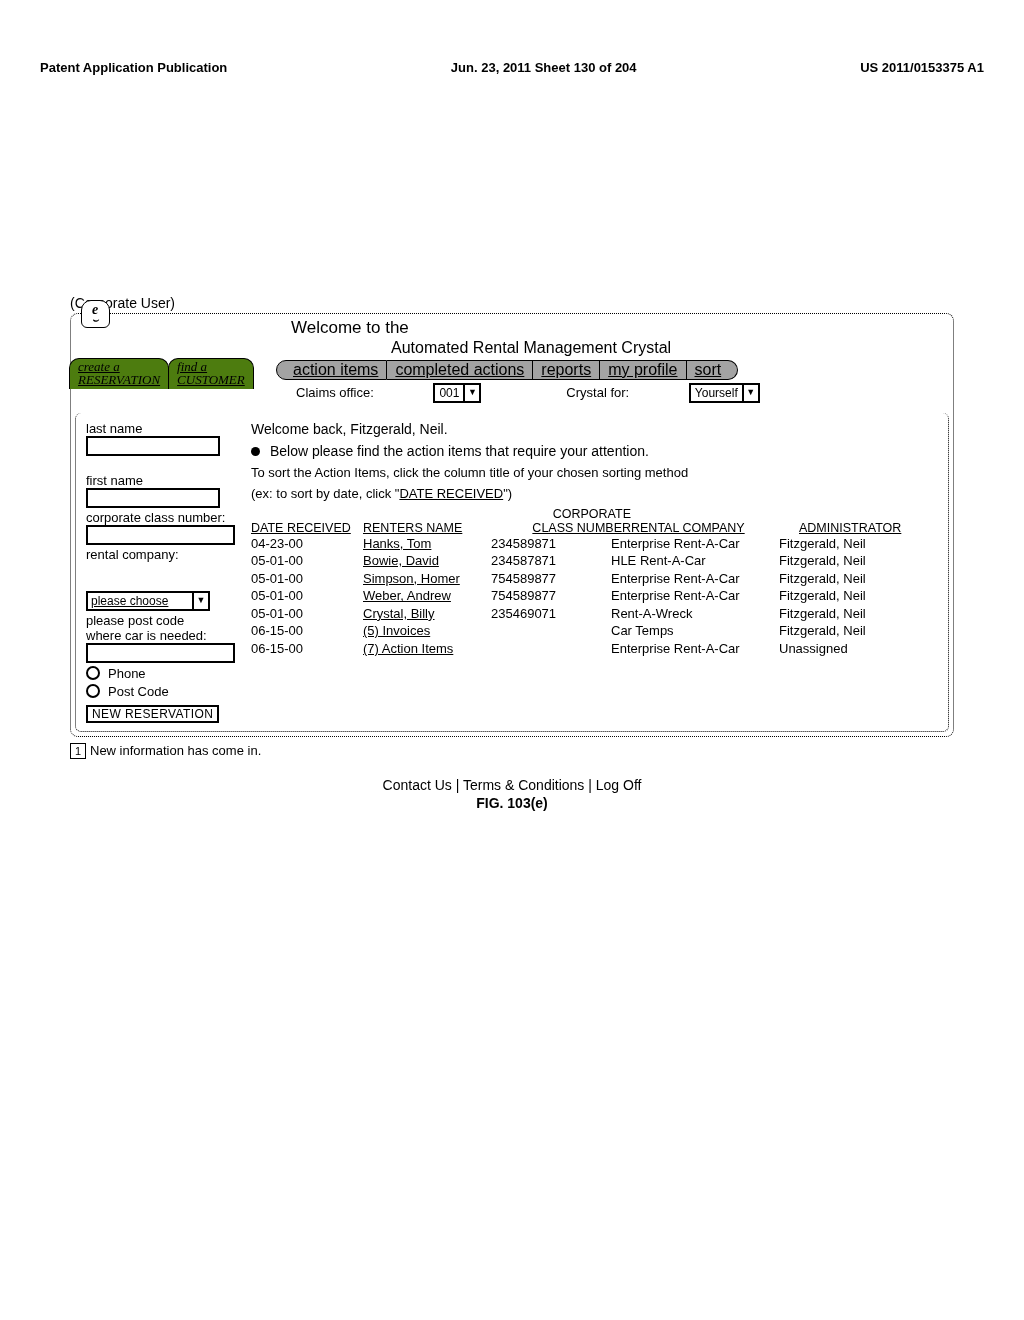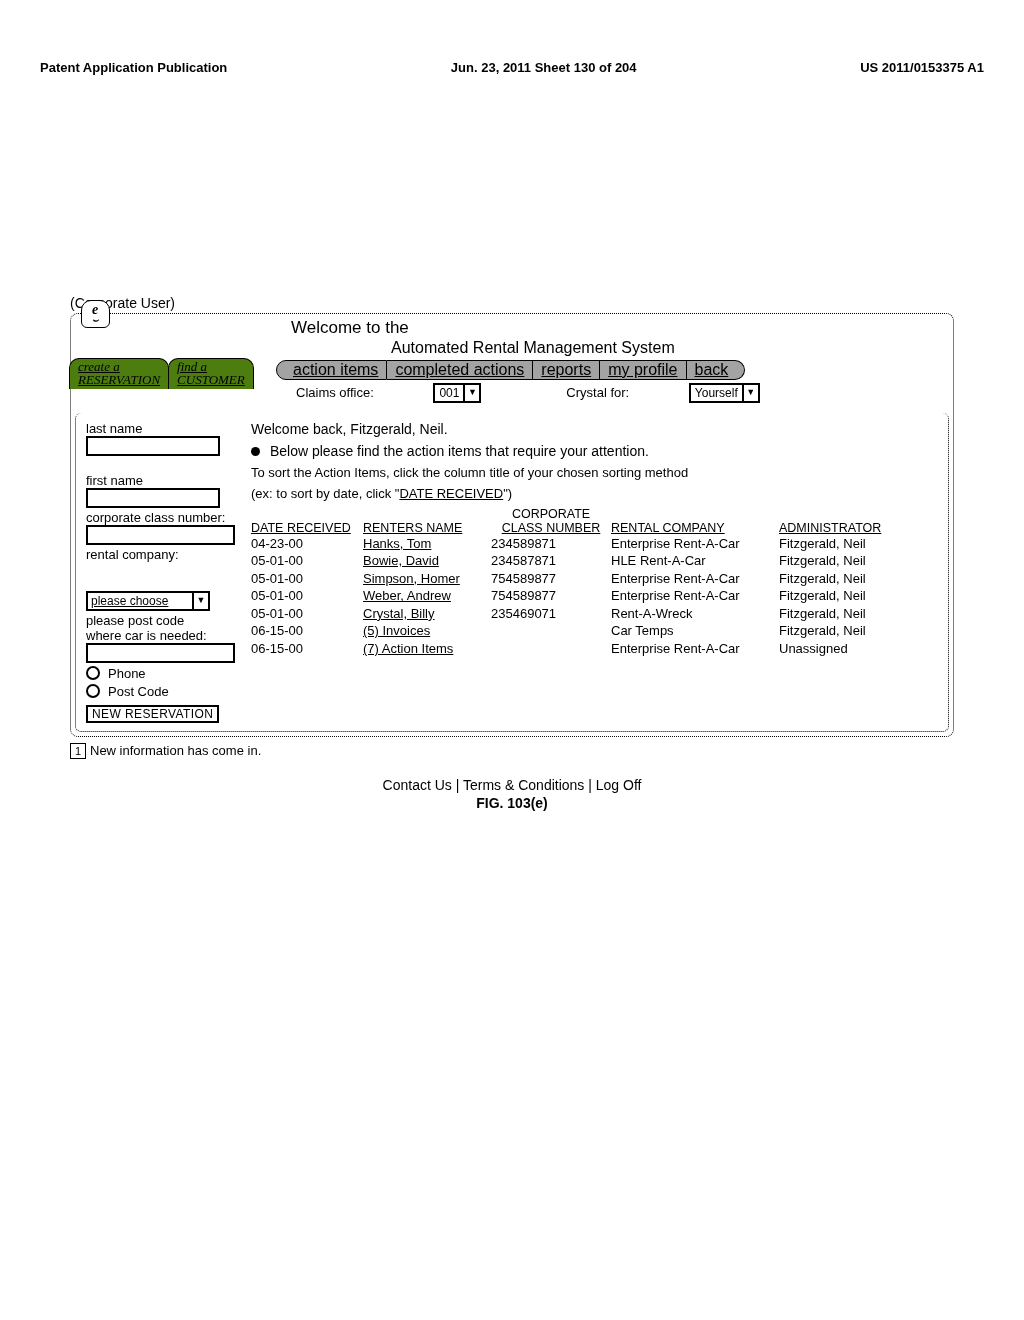--- a/index.html
+++ b/index.html
@@ -173,21 +173,21 @@
   margin-top: 6px;
   font-size: 13px;
 }
 .tbl .hdr, .tbl .row { display:flex; }
 .tbl .c1{ width:112px; }
 .tbl .c2{ width:128px; }
 .tbl .c3{ width:120px; }
 .tbl .c4{ width:168px; }
 .tbl .c5{ flex:1; }
 .tbl .hdr { font-size: 12.5px; }
-.tbl .hdr .c3 { text-align:center; }
+.tbl .hdr .c3 { text-align:right;margin-left:20px; }
 .tbl .row { line-height: 1.35; }
 .link { text-decoration: underline; }
 .footnote {
   font-size: 13px;
   margin: 6px 30px 0 30px;
   display:flex; align-items:center; gap:4px;
 }
 .boxnum {
   border:1px solid #000; width:14px; height:14px; display:inline-flex; align-items:center; justify-content:center; font-size:11px;
 }
@@ -218,21 +218,21 @@
   <div class="user-label">(Corporate User)</div>
 
   <div class="app-frame">
     <div class="logo-tab">
       <span>e</span>
       <span class="curl">⌣</span>
     </div>
 
     <div class="welcome-block">
       <div class="welcome-line">Welcome to the</div>
-      <div class="welcome-sub">Automated Rental Management System</div>
+      <div class="welcome-sub">Automated Rental Management Crystal</div>
     </div>
 
     <div class="tabs-row">
       <div class="main-tabs">
         <div class="folder-tab">
           <span class="u stack-label">
             <span class="line1">create a</span>
             <span class="line2">RESERVATION</span>
           </span>
         </div>
@@ -242,21 +242,21 @@
             <span class="line2">CUSTOMER</span>
           </span>
         </div>
       </div>
 
       <div class="pill-tabs">
         <div class="pill first">action items</div>
         <div class="pill">completed actions</div>
         <div class="pill">reports</div>
         <div class="pill">my profile</div>
-        <div class="pill last">back</div>
+        <div class="pill last">sort</div>
       </div>
 
       <div class="ctrl-row">
         <span>Claims office:</span>&nbsp;
         <span class="sel">
           <span class="val">001</span>
           <span class="dd">
               <span class="tri">▼</span>
             </span>
         </span>

